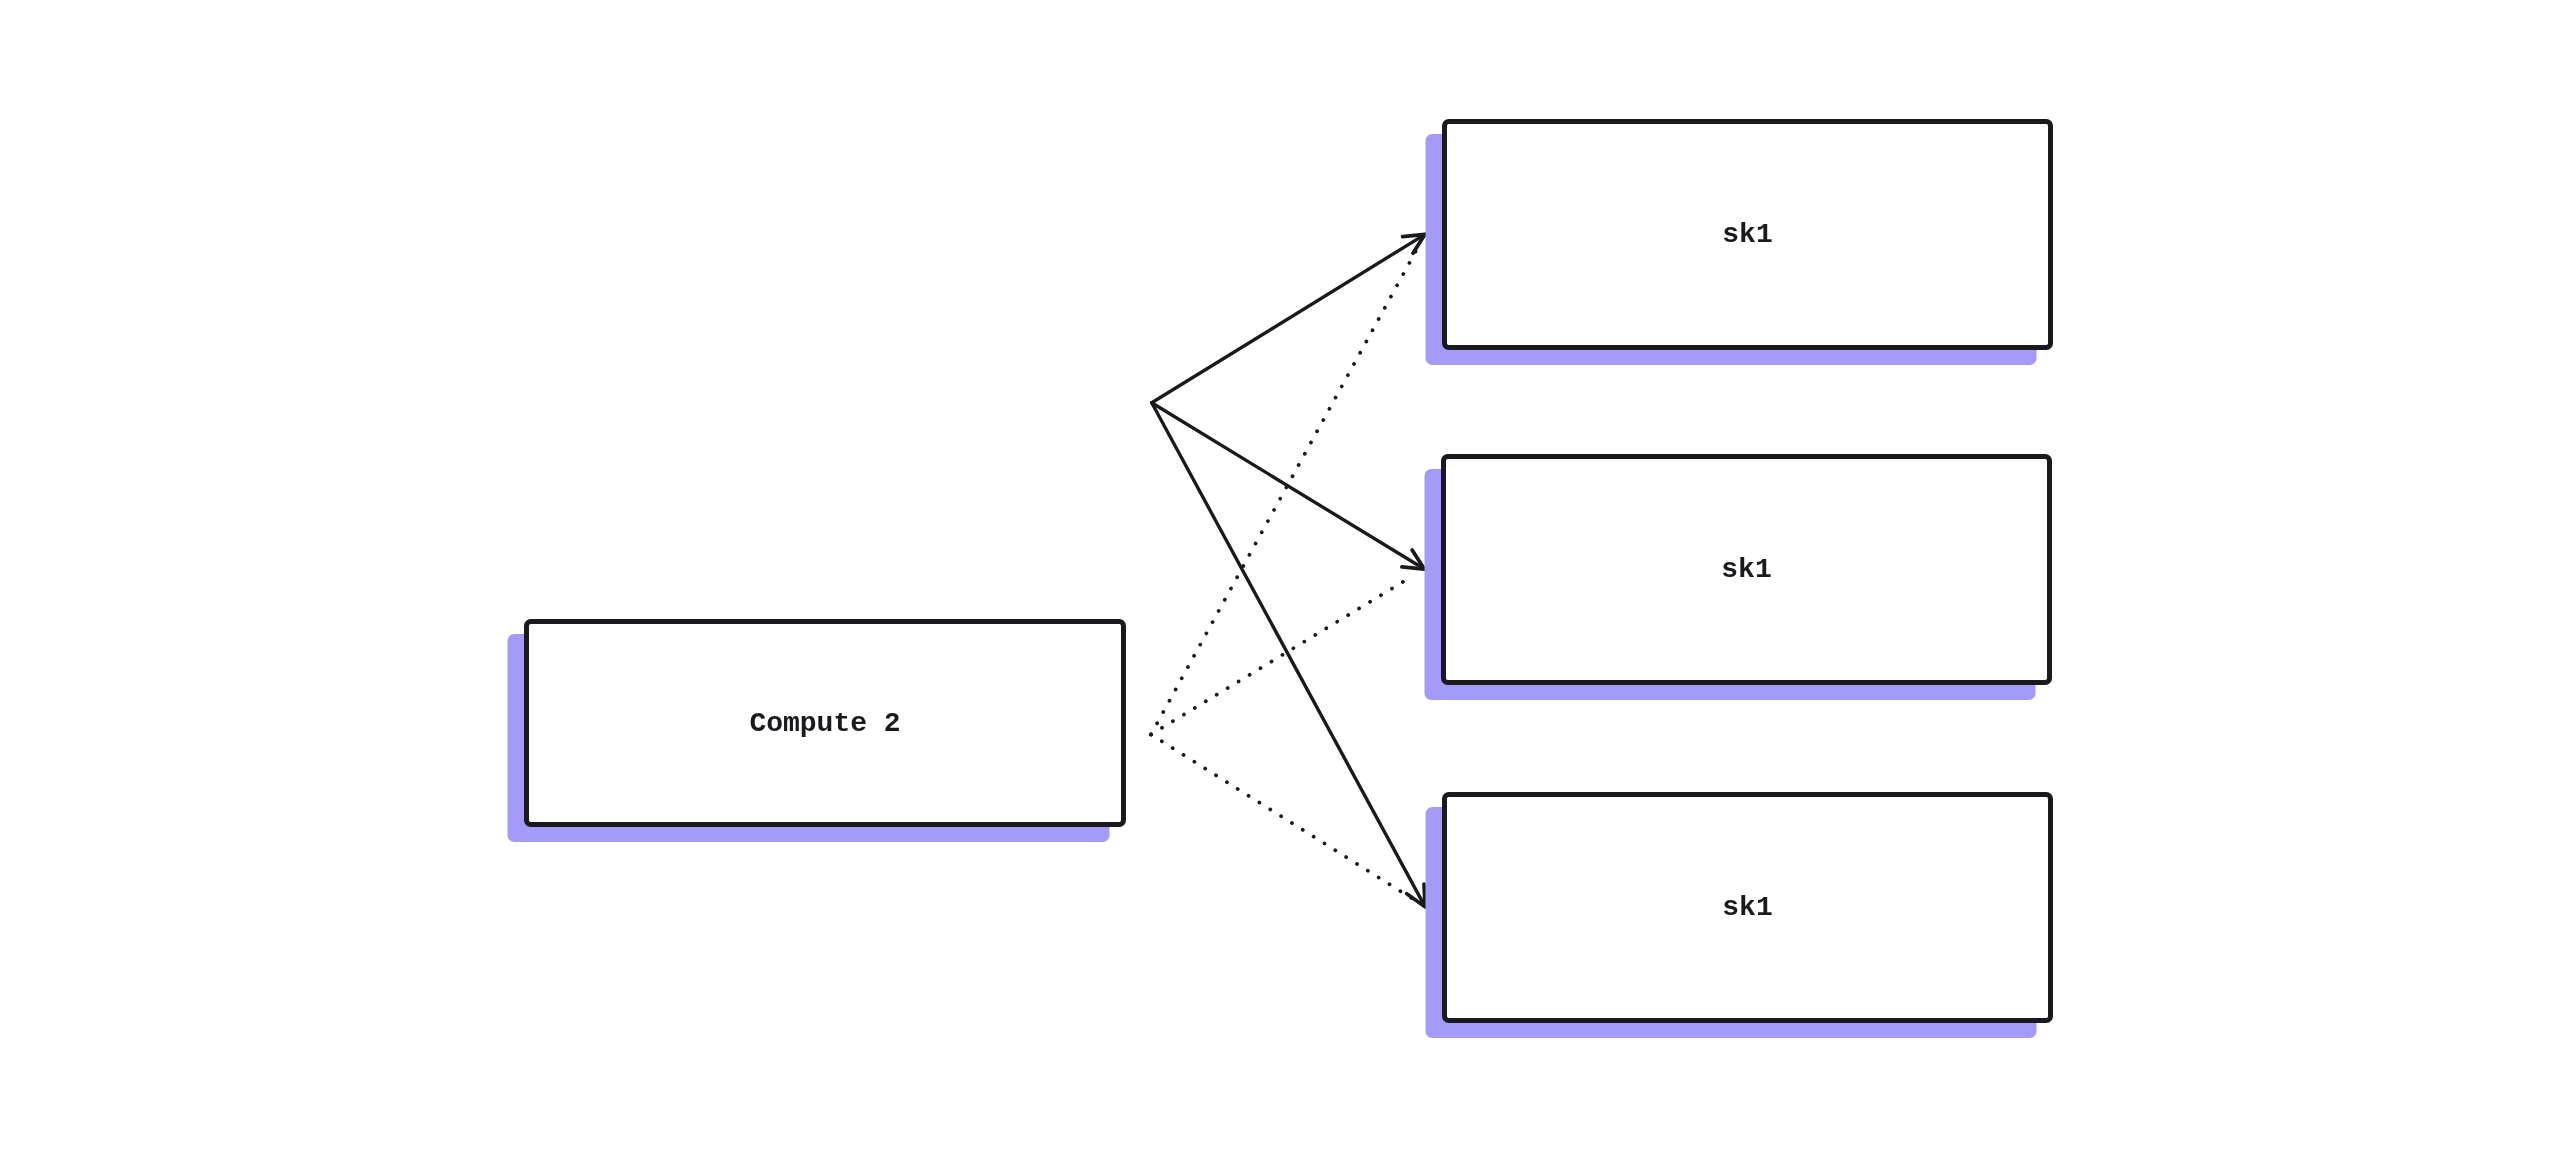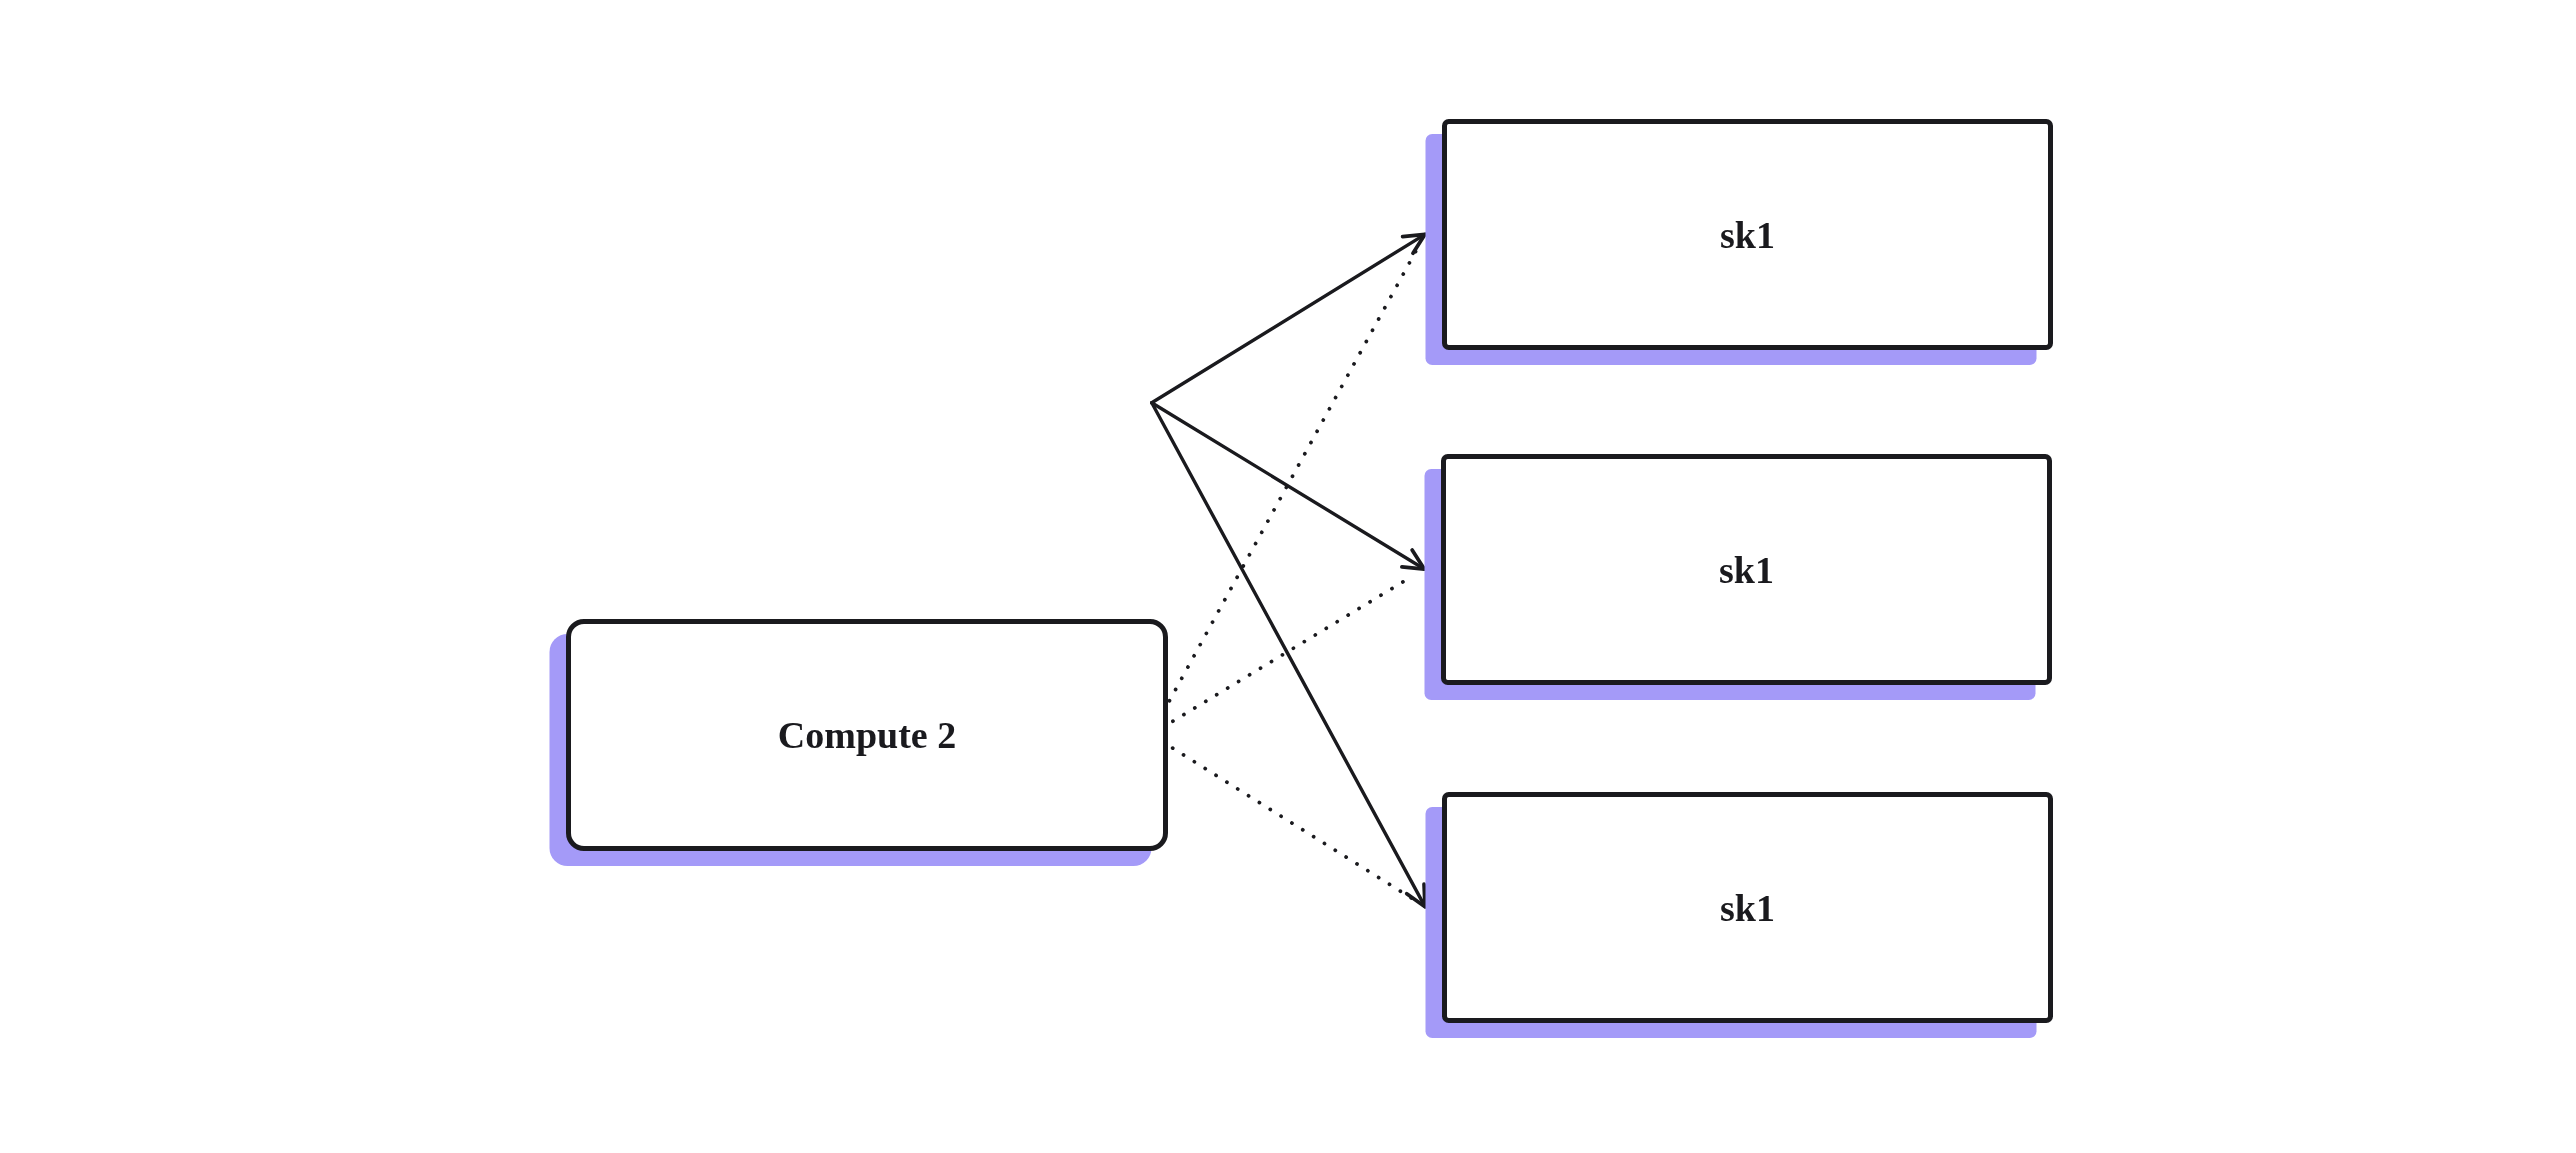--- a/index.html
+++ b/index.html
@@ -29,23 +29,23 @@
     box-sizing: border-box;
     background: #ffffff;
     border: 5.2px solid #1a1a1e;
     border-radius: 6.7px;
     box-shadow: -16.5px 15px 0 0 #a49af8;
     display: flex;
     align-items: center;
     justify-content: center;
   }
   .node .label {
-    font-family: Liberation Serif, serif;
+    font-family: Liberation Mono, monospace;
     font-weight: 700;
-    font-size: 38px;
+    font-size: 28px;
     letter-spacing: 0px;
     color: #1a1a1e;
     white-space: pre;
   }
   .edge-line-solid {
     fill: none;
     stroke: #1a1a1e;
     stroke-width: 4.5;
     stroke-linecap: round;
   }
@@ -75,21 +75,21 @@
       <path d="M1538 538 L1902.0 760.0" class="edge-line-solid"></path>
       <path d="M1872.1 757.2 L1902.0 760.0 L1885.8 734.7" class="edge-arrowhead"></path>
       <path d="M1538 538 L1903.0 1211.0" class="edge-line-solid"></path>
       <path d="M1878.6 1193.6 L1903.0 1211.0 L1901.7 1181.0" class="edge-arrowhead"></path>
       <path d="M1537 981 L1894.4 328.8" class="edge-line-dotted"></path>
       <path d="M1537 981 L1886.6 769.3" class="edge-line-dotted"></path>
       <path d="M1537 981 L1887.8 1201.4" class="edge-line-dotted"></path>
     </svg>
 
 
-  <div class="node" id="node-1" style="left: 566px; top: 619px; width: 602px; height: 232px; border-radius: 18px;">
+  <div class="node" id="node-1" style="left: 524px; top: 619px; width: 602px; height: 208px;">
     <span class="label">Compute 2</span>
   </div>
 
   <div class="node" id="node-2" style="left: 1442px; top: 119px; width: 611px; height: 231px;">
     <span class="label">sk1</span>
   </div>
 
   <div class="node" id="node-3" style="left: 1441px; top: 454px; width: 611px; height: 231px;">
     <span class="label">sk1</span>
   </div>

